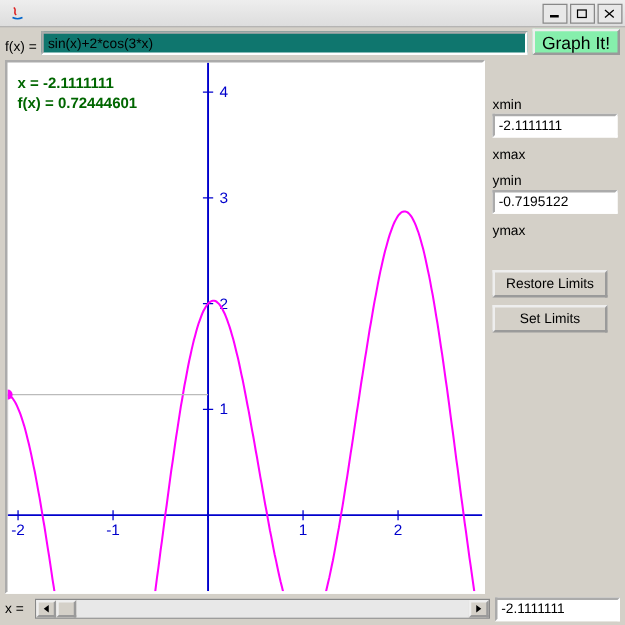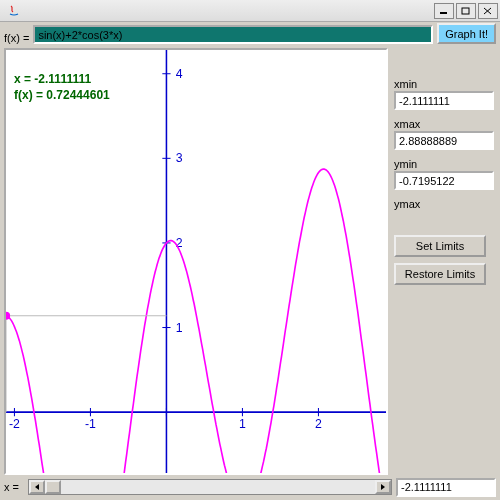--- a/index.html
+++ b/index.html
@@ -5,37 +5,37 @@
 * { box-sizing: border-box; margin: 0; padding: 0; }
 body { font-family: "Dialog", "Arial", sans-serif; font-size: 11px; background: #d4d0c8; }
 .window { width: 500px; height: 500px; background: #d4d0c8; display: flex; flex-direction: column; }
 .titlebar { height: 22px; background: linear-gradient(#eee,#ddd); border-bottom: 1px solid #aaa; display: flex; align-items: center; padding: 0 2px; }
 .app-icon { width: 16px; height: 16px; margin: 0 4px; display:flex; align-items:center; justify-content:center; }
 .titlebar-spacer { flex: 1; }
 .winbtn { width: 20px; height: 16px; border: 1px solid #888; background: #e8e8e8; margin-left: 2px; display:flex; align-items:center; justify-content:center; font-size:10px; font-family: sans-serif; }
 .toolbar { height: 24px; display: flex; align-items: flex-end; padding: 2px 4px; background: #d4d0c8; }
 .flabel { margin-right: 4px; }
 .fx-input { flex:1; height: 19px; border: 2px inset #fff; background:#0f766e; padding: 0 3px; font-family: inherit; font-size: 11px; }
-.graph-btn { height: 21px; margin-left: 4px; border: 2px outset #eee; background:#7dd3fc; padding: 0 6px; font-size: 11px; }
+.graph-btn { height: 21px; margin-left: 4px; border: 2px outset #eee; background:#86efac; padding: 0 6px; font-size: 14px; }
 .main { flex:1; display:flex; padding: 2px 4px 1px 4px; gap: 4px; min-height:0; }
 .canvas-wrap { flex:1; border: 2px inset #fff; background:#fff; position:relative; overflow:hidden; }
 .sidebar { width: 104px; display:flex; flex-direction:column; padding-top: 18px; }
 .fld-lbl { margin: 8px 2px 1px 2px; color:#000; }
 .fld-lbl.first { margin-top: 12px; }
 .fld-in { width: 100px; height: 19px; border: 2px inset #fff; background:#fff; padding: 0 3px; font-family: inherit; font-size:11px; margin: 0 2px; }
 .side-gap { height: 18px; }
 .side-btn { width: 92px; height: 22px; margin: 6px 2px 0 2px; border: 2px outset #eee; background:#d4d0c8; font-size: 11px; }
 .bottombar { height: 24px; display:flex; align-items:center; padding: 1px 4px 3px 4px; gap: 4px; }
 .xlabel { min-width:20px; }
 .scrollbar { flex:1; height: 16px; border: 1px solid #888; background:#e0e0e0; display:flex; align-items:stretch; }
 .sb-btn { width: 16px; border: 2px outset #eee; background:#d4d0c8; display:flex; align-items:center; justify-content:center; font-size:9px; }
 .sb-track { flex:1; background:#e8e8e8; position:relative; }
 .sb-thumb { position:absolute; left:0; top:0; width:16px; height:100%; border:2px outset #eee; background:#d4d0c8; }
 .xval { width: 100px; height:19px; border: 2px inset #fff; background:#fff; padding:0 3px; font-family:inherit; font-size:11px; }
-.ov-text { position:absolute; left:8px; top:21px; color:#006600; font-weight:bold; font-family: Arial, sans-serif; font-size: 12px; line-height:16px; }
+.ov-text { position:absolute; left:8px; top:8px; color:#006600; font-weight:bold; font-family: Arial, sans-serif; font-size: 12px; line-height:16px; }
 svg text { font-family: Arial, sans-serif; }
 </style>
 </head>
 <body>
 
 <div class="window">
 
   <div class="titlebar">
     <div class="app-icon">
       <svg width="14" height="14" viewBox="0 0 14 14">
@@ -98,27 +98,26 @@
         </svg>
       <div class="ov-text">
         <div>x = -2.1111111</div>
         <div>f(x) = 0.72444601</div>
       </div>
     </div>
     <div class="sidebar">
       <div class="fld-lbl first">xmin</div>
       <input class="fld-in" value="-2.1111111" style="">
       <div class="fld-lbl">xmax</div>
-      <input class="fld-in" value="2.88888889" style="">
       <div class="fld-lbl">ymin</div>
       <input class="fld-in" value="-0.7195122" style="">
       <div class="fld-lbl">ymax</div>
       <div class="side-gap"></div>
+      <button class="side-btn">Restore Limits</button>
       <button class="side-btn">Set Limits</button>
-      <button class="side-btn">Restore Limits</button>
     </div>
   </div>
 
   <div class="bottombar">
     <span class="xlabel">x = </span>
     <div class="scrollbar">
       <div class="sb-btn">
           <svg width="8" height="8">
             <polygon points="6,1 2,4 6,7" fill="#000"></polygon>
           </svg>

